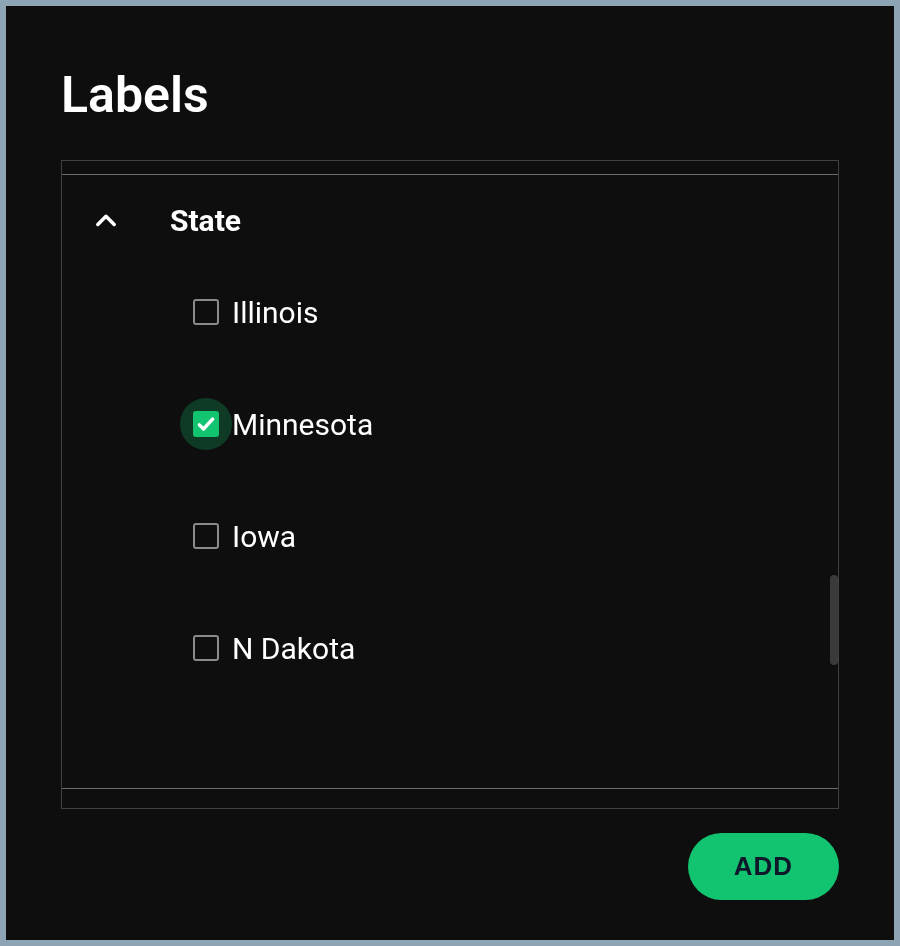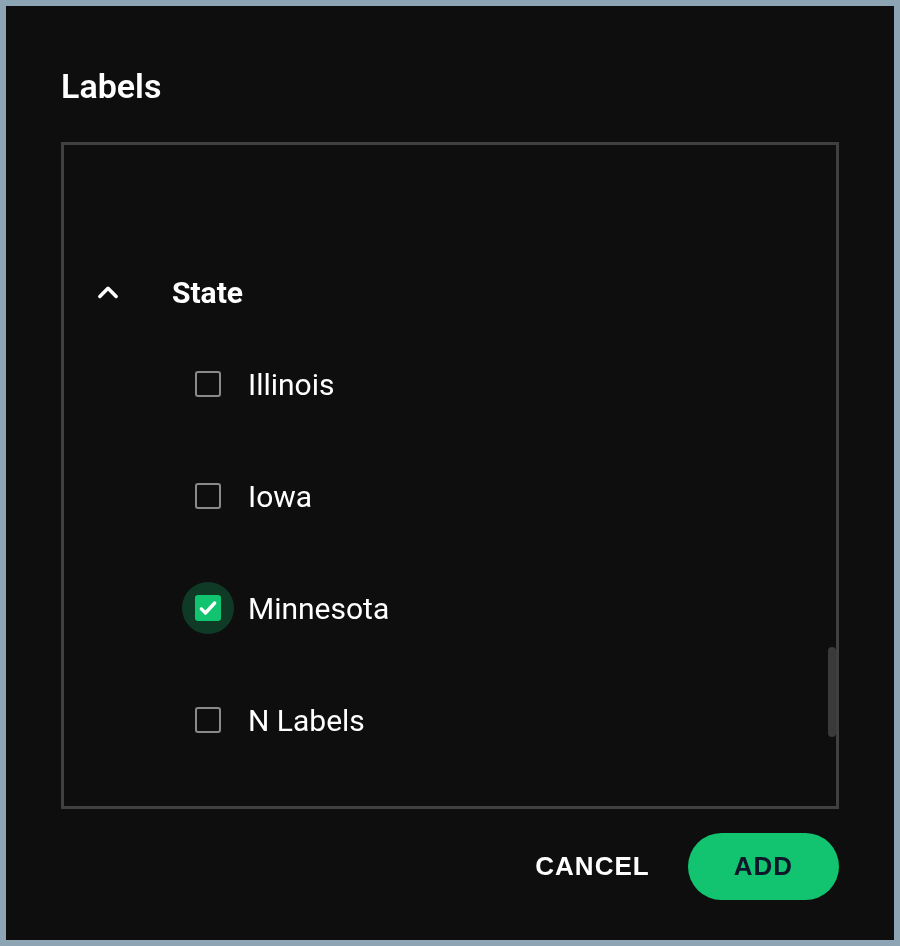--- a/index.html
+++ b/index.html
@@ -20,32 +20,31 @@
     .dialog {
       width: 100%;
       height: 100%;
       background: #0e0e0e;
       padding: 60px 55px 40px 55px;
       display: flex;
       flex-direction: column;
     }
     .dialog-title {
       color: #ffffff;
-      font-size: 34px;
+      font-size: 50px;
       font-weight: 600;
       margin-bottom: 36px;
     }
     .content-box {
-      border: 3px solid #404040;
+      border: 1px solid #404040;
       flex: 1;
       display: flex;
-      flex-direction: row;
+      flex-direction: column;
       position: relative;
       overflow: hidden;
-      align-items: flex-end;
     }
     .content-top-line {
       height: 14px;
       border-bottom: 1px solid #6b6b6b;
     }
     .content-inner {
       flex: 1;
       padding: 20px 20px 0 20px;
       overflow-y: auto;
       position: relative;
@@ -70,21 +69,20 @@
       font-size: 30px;
       font-weight: 700;
     }
     .items-list {
       padding-left: 110px;
       padding-top: 30px;
     }
     .item-row {
       display: flex;
       align-items: center;
-      gap: 14px;
       margin-bottom: 60px;
       cursor: pointer;
     }
     .checkbox-wrap {
       width: 52px;
       height: 52px;
       display: flex;
       align-items: center;
       justify-content: center;
       border-radius: 50%;
@@ -186,54 +184,53 @@
         <div class="item-row">
           <span class="checkbox-wrap">
             <span class="checkbox">
               
             </span>
           </span>
           <span class="item-label">Illinois</span>
         </div>
 
         <div class="item-row">
-          <span class="checkbox-wrap">
-            <span class="checkbox">
-              
-            </span>
-          </span>
-          <span class="item-label">Iowa</span>
-        </div>
-
-        <div class="item-row">
           <span class="checkbox-wrap checked-bg">
             <span class="checkbox checked">
               <svg viewBox="0 0 24 24" fill="none" stroke="#ffffff" stroke-width="4" stroke-linecap="round" stroke-linejoin="round">
                   <polyline points="4 13 9 18 20 6"></polyline>
                 </svg>
             </span>
           </span>
           <span class="item-label">Minnesota</span>
         </div>
 
         <div class="item-row">
           <span class="checkbox-wrap">
             <span class="checkbox">
               
             </span>
           </span>
-          <span class="item-label">N Labels</span>
+          <span class="item-label">Iowa</span>
+        </div>
+
+        <div class="item-row">
+          <span class="checkbox-wrap">
+            <span class="checkbox">
+              
+            </span>
+          </span>
+          <span class="item-label">N Dakota</span>
         </div>
 
 
       </div>
 
       <div class="scrollbar-thumb"></div>
     </div>
 
     <div class="content-bottom-line"></div>
   </div>
 
   <div class="footer">
-    <button class="btn-cancel">CANCEL</button>
     <button class="btn-add">ADD</button>
   </div>
 </div>
 
 </body></html>

